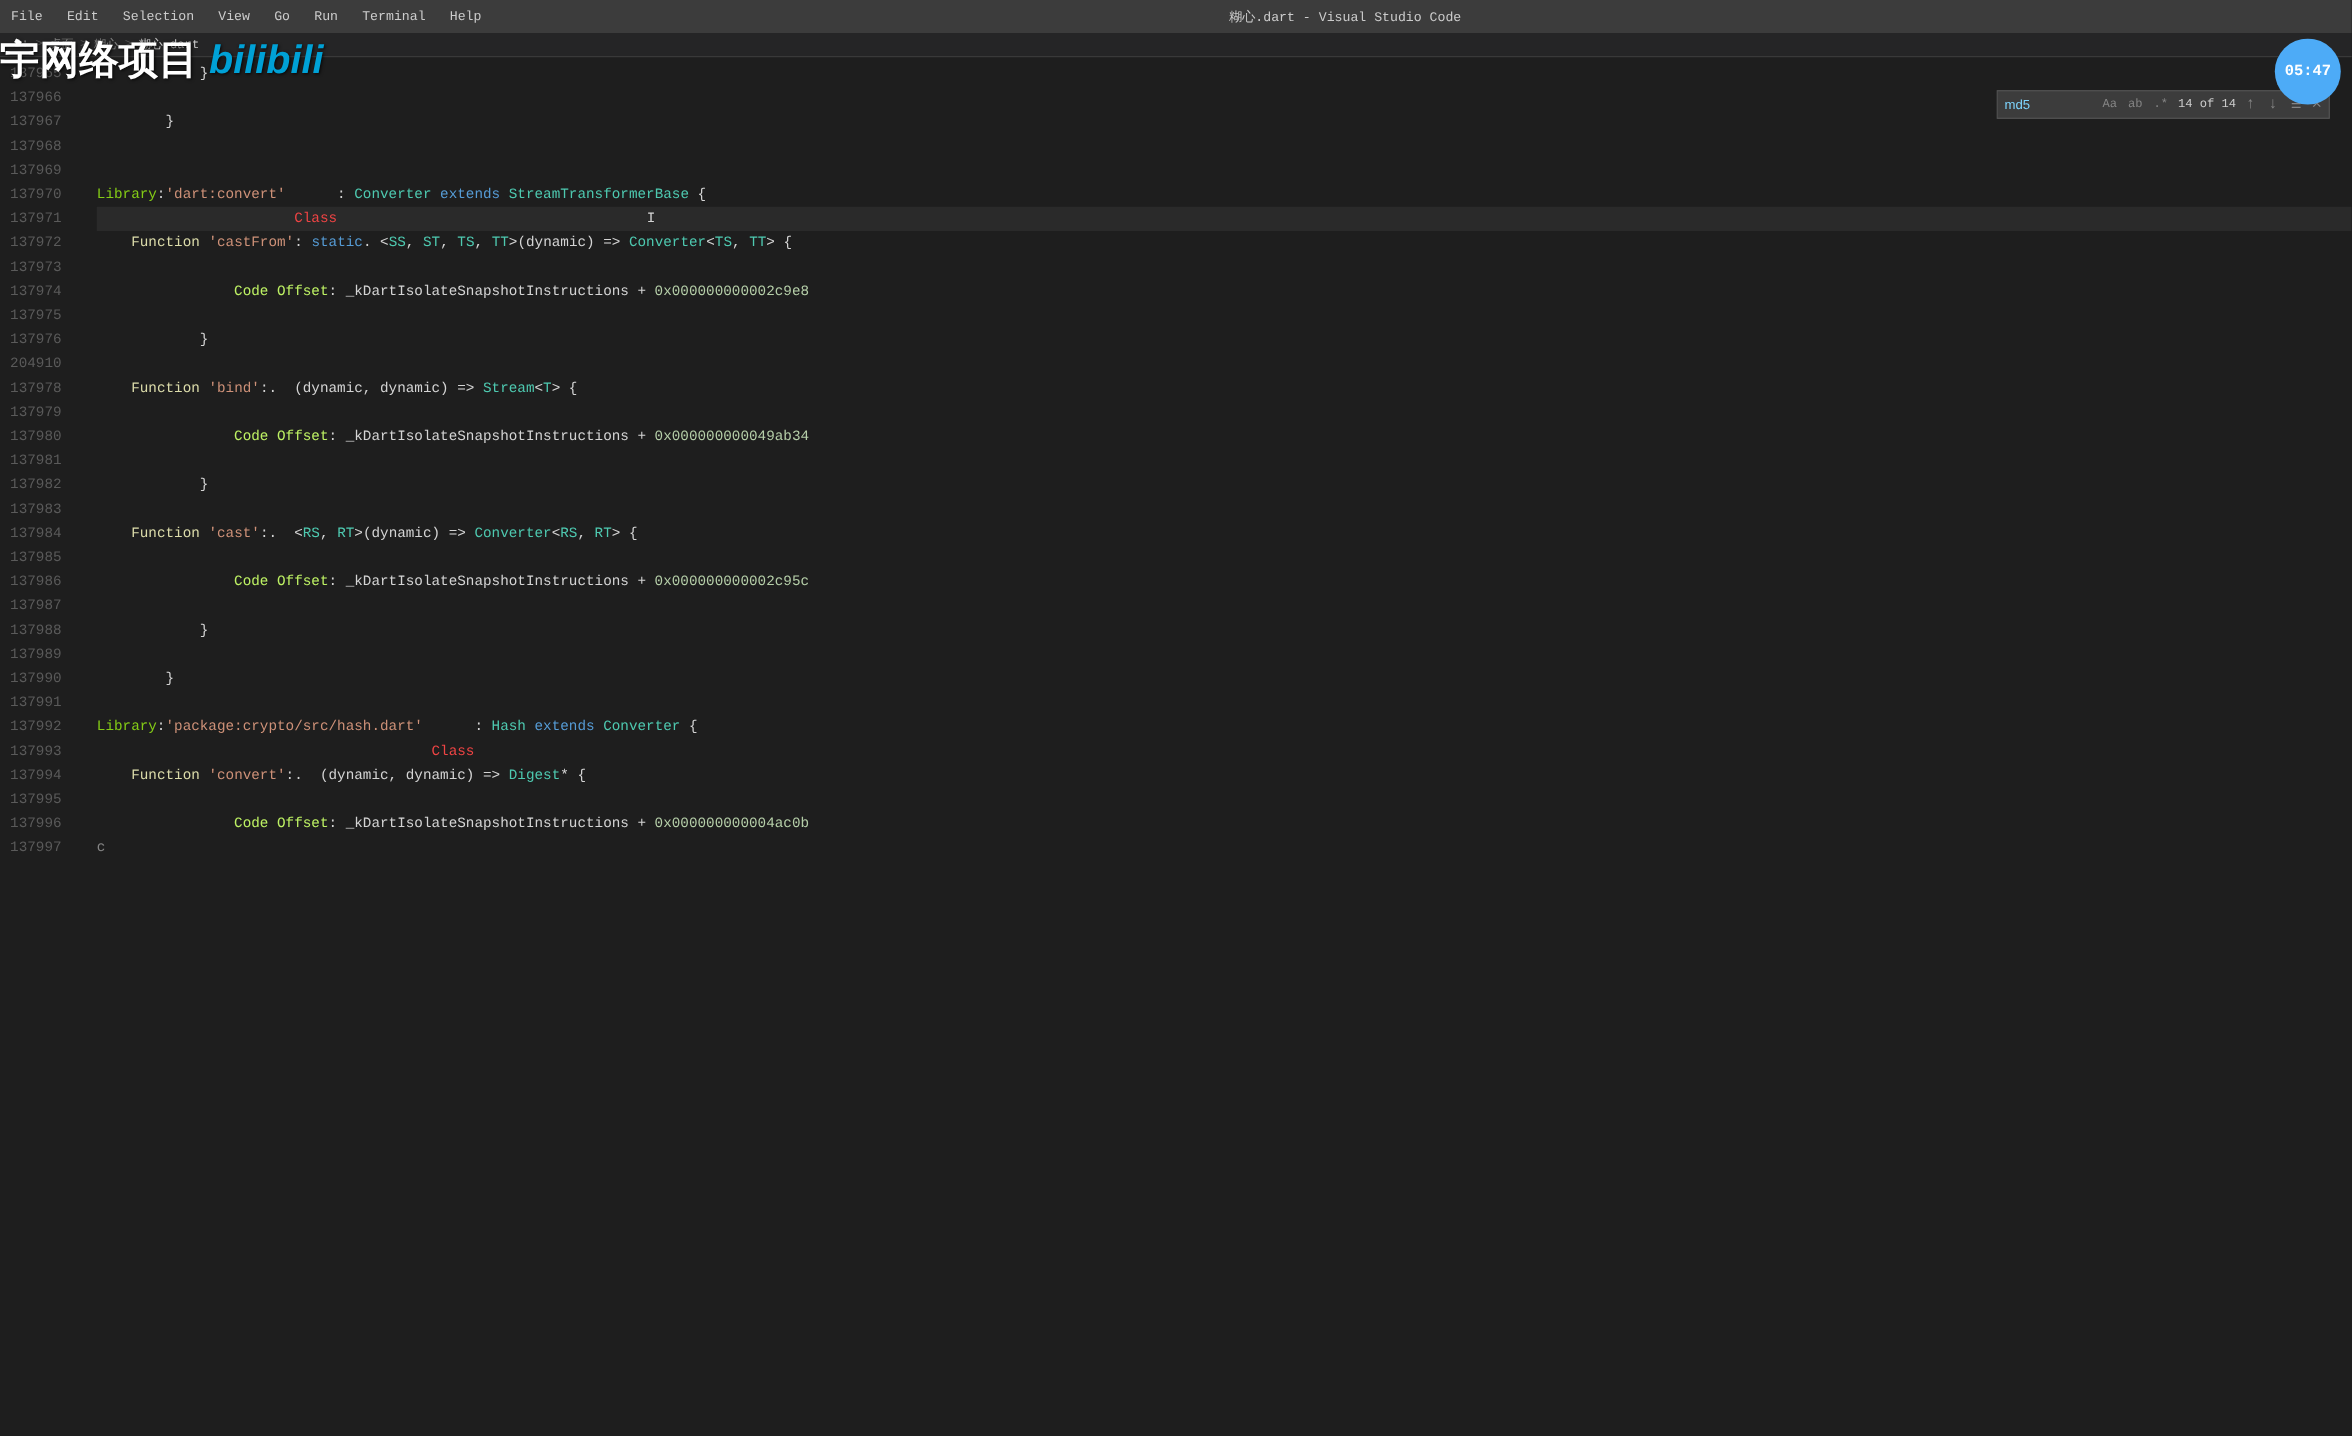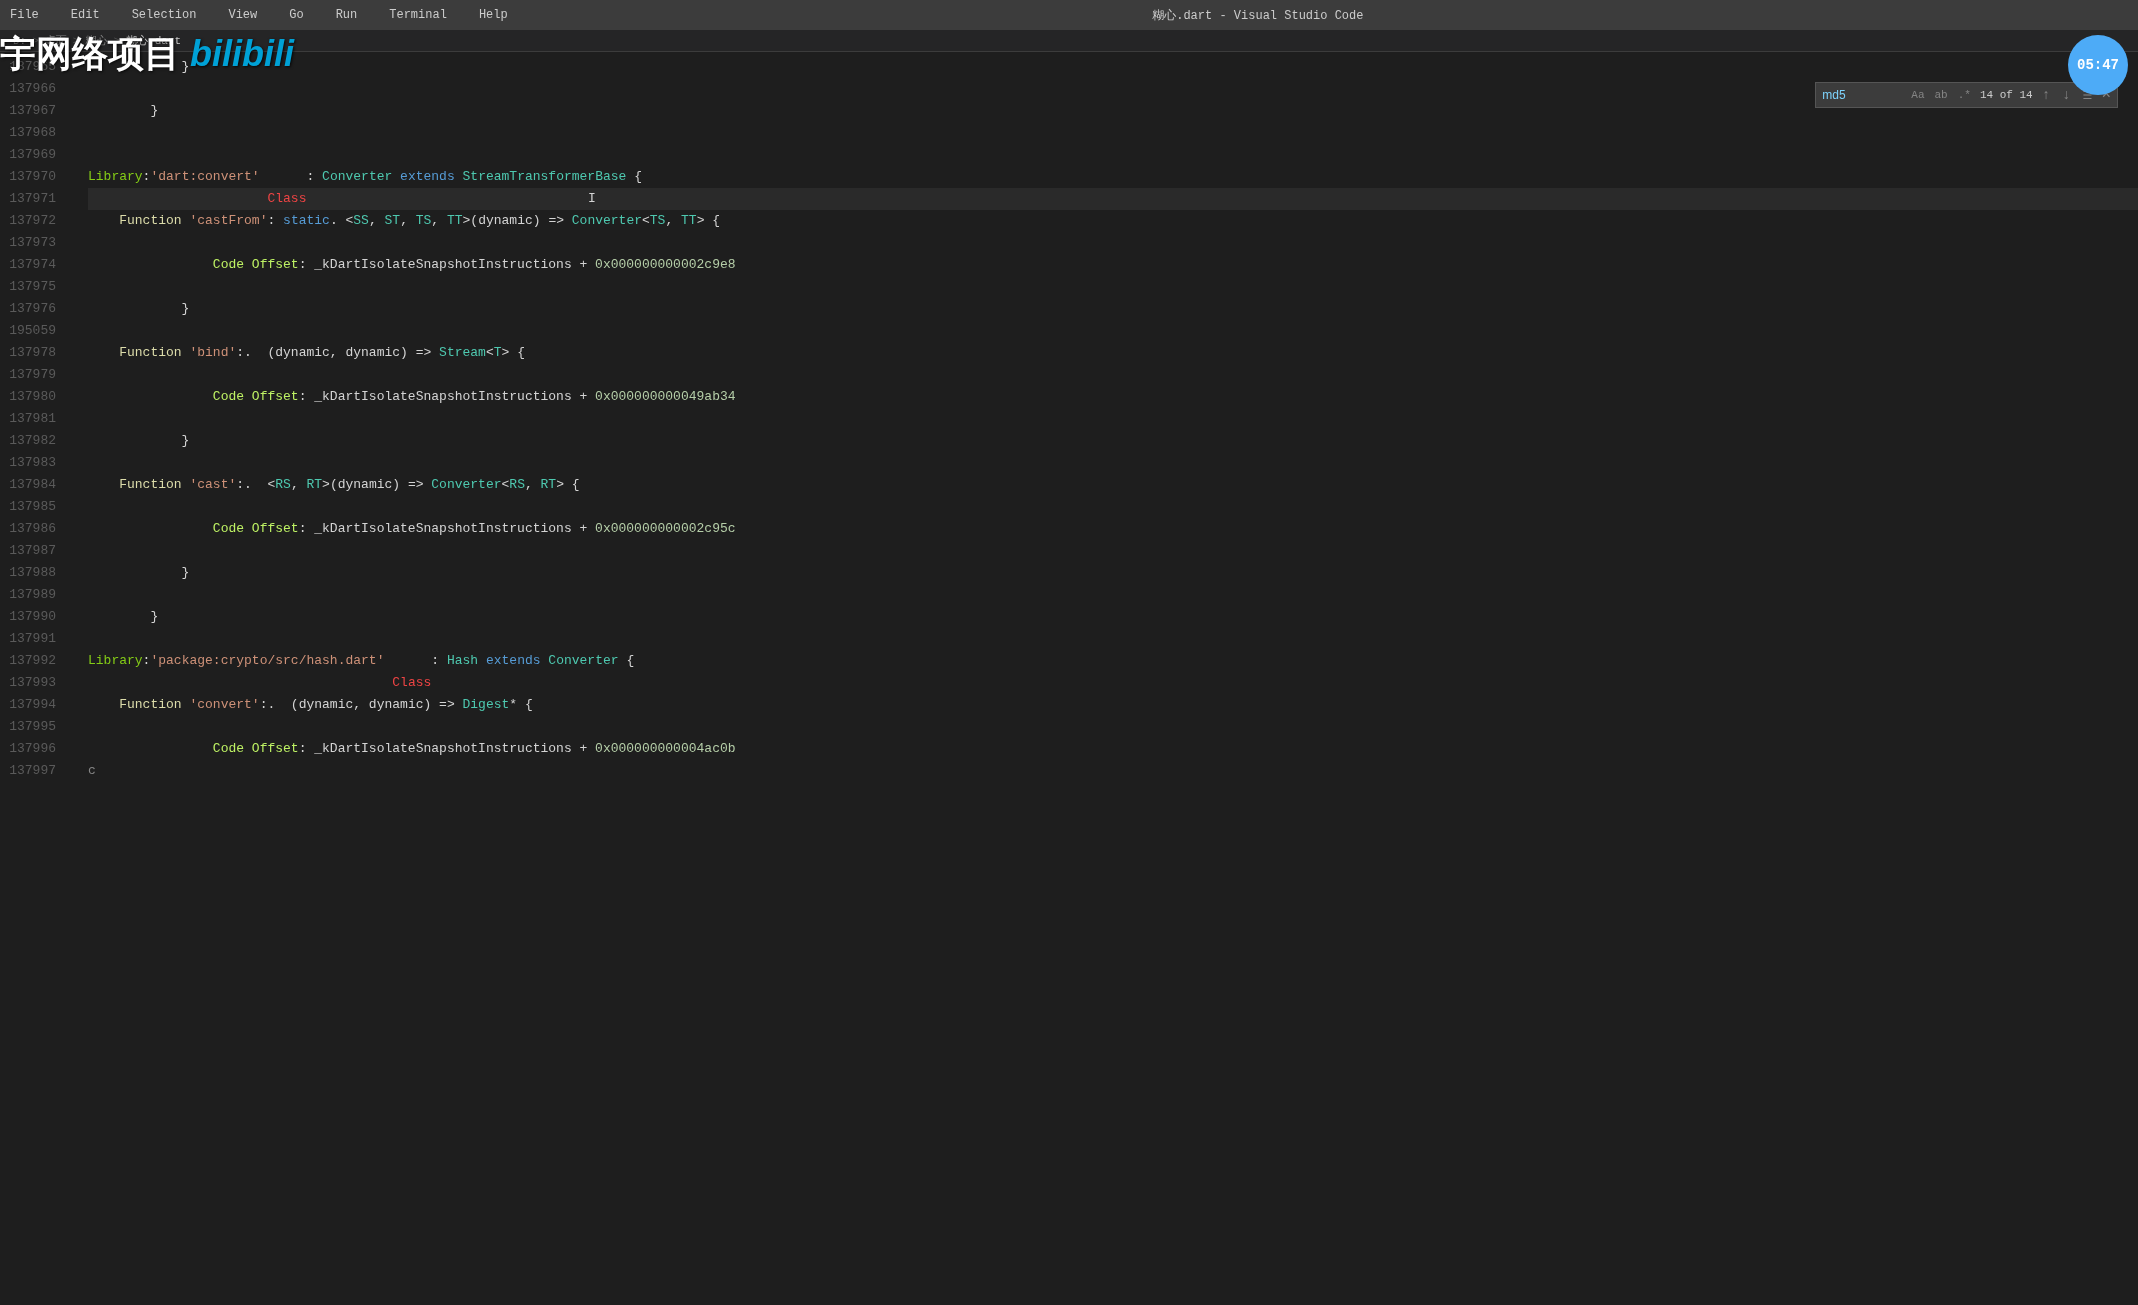--- a/index.html
+++ b/index.html
@@ -20,21 +20,21 @@
       display: flex;
       align-items: center;
       justify-content: space-between;
       padding: 0 10px;
       color: #cccccc;
       font-size: 12px;
       user-select: none;
     }
     .title-bar-menu {
       display: flex;
-      gap: 32px;
+      gap: 22px;
     }
     .title-bar-menu span {
       cursor: pointer;
     }
     .title-bar-center { font-size: 12px; color: #cccccc; }
 
     
     .watermark {
       position: fixed;
       top: 30px;
@@ -245,21 +245,21 @@
       <div>137967</div>
       <div>137968</div>
       <div>137969</div>
       <div>137970</div>
       <div>137971</div>
       <div>137972</div>
       <div>137973</div>
       <div>137974</div>
       <div>137975</div>
       <div>137976</div>
-      <div>195059</div>
+      <div>204910</div>
       <div>137978</div>
       <div>137979</div>
       <div>137980</div>
       <div>137981</div>
       <div>137982</div>
       <div>137983</div>
       <div>137984</div>
       <div>137985</div>
       <div>137986</div>
       <div>137987</div>

